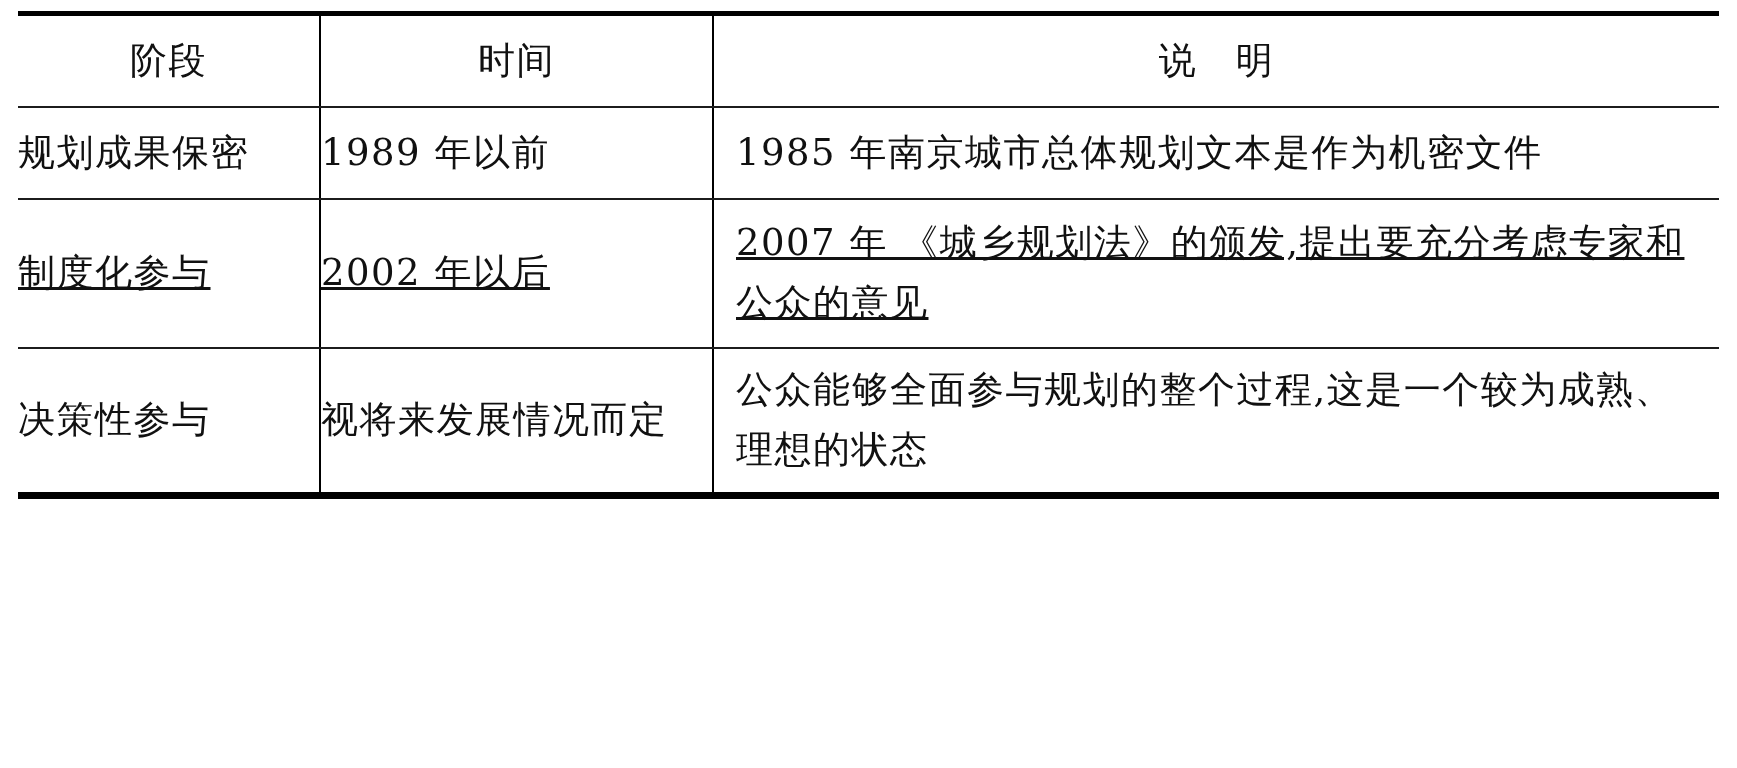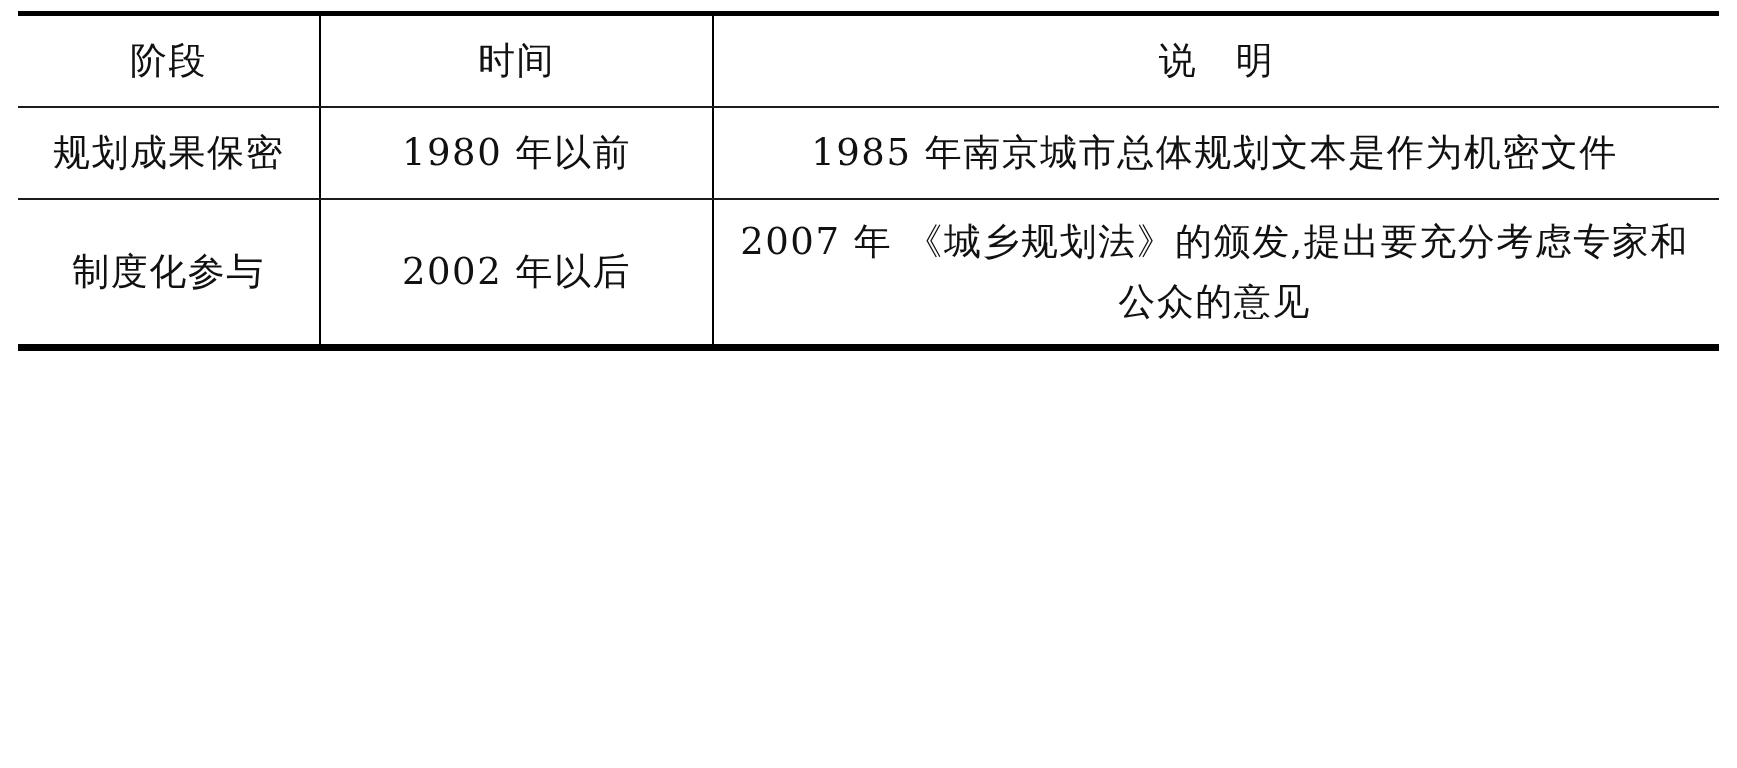--- a/index.html
+++ b/index.html
@@ -32,27 +32,27 @@
   th, td {
     font-weight: normal;
     border-right: 2px solid #000000;
     border-bottom: 2px solid #1c1c1c;
     vertical-align: middle;
     line-height: 1.62;
   }
   th:last-child, td:last-child { border-right: none; }
   tr.last td { border-bottom: none; }
   th { text-align: center; }
-  td.cell-stage, td.cell-time { text-align: center; }
-  td.cell-desc { text-align: center; padding: 10px 26px 10px 22px; }
+  td.cell-stage, td.cell-time { }
+  td.cell-desc { text-align: left; padding: 10px 26px 10px 22px; }
   tr.r-head  { height: 93px; }
   tr.r-0 { height: 92px; }
   tr.r-1 { height: 96px; }
   tr.r-2 { height: 147px; }
-  tr.r-3 { height: 149px; }
+  tr.r-3 { height: 149px; text-decoration: underline; }
   tr.r-4 { height: 148px; }
 </style>
 </head>
 <body>
 
 <div class="page">
   <table class="doc-table">
     <colgroup>
       <col class="c1">
         <col class="c2">
@@ -61,23 +61,28 @@
     <thead>
       <tr class="r-head">
         <th>阶段</th>
         <th>时间</th>
         <th>说　明</th>
       </tr>
     </thead>
     <tbody>
       <tr class="r-0">
         <td class="cell-stage">规划成果保密</td>
-        <td class="cell-time">1980 年以前</td>
+        <td class="cell-time">1989 年以前</td>
         <td class="cell-desc">1985 年南京城市总体规划文本是作为机密文件</td>
       </tr>
       <tr class="r-3">
         <td class="cell-stage">制度化参与</td>
         <td class="cell-time">2002 年以后</td>
         <td class="cell-desc">2007 年 《城乡规划法》的颁发,提出要充分考虑专家和公众的意见</td>
       </tr>
+      <tr class="r-4 last">
+        <td class="cell-stage">决策性参与</td>
+        <td class="cell-time">视将来发展情况而定</td>
+        <td class="cell-desc">公众能够全面参与规划的整个过程,这是一个较为成熟、理想的状态</td>
+      </tr>
     </tbody>
   </table>
 </div>
 
 </body></html>

